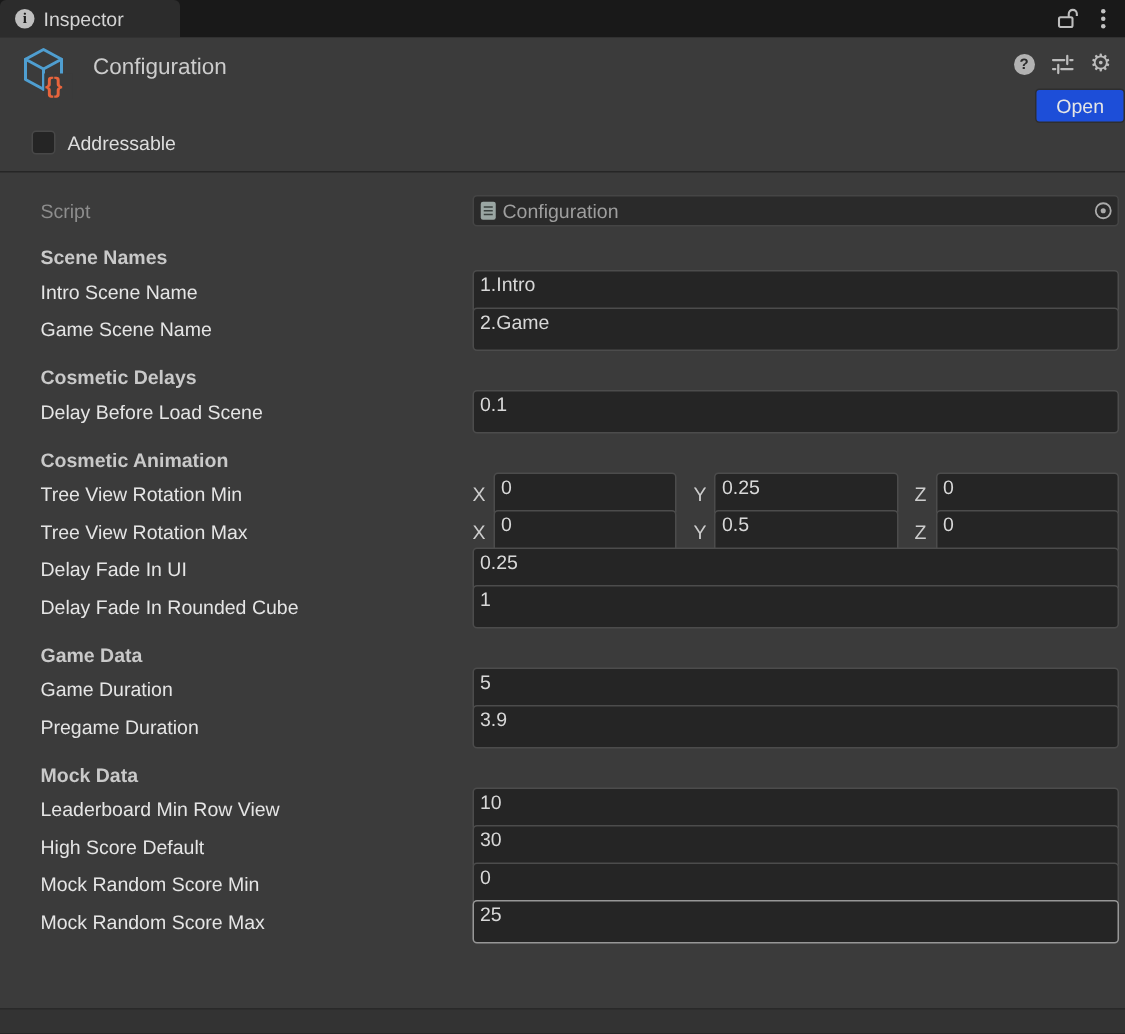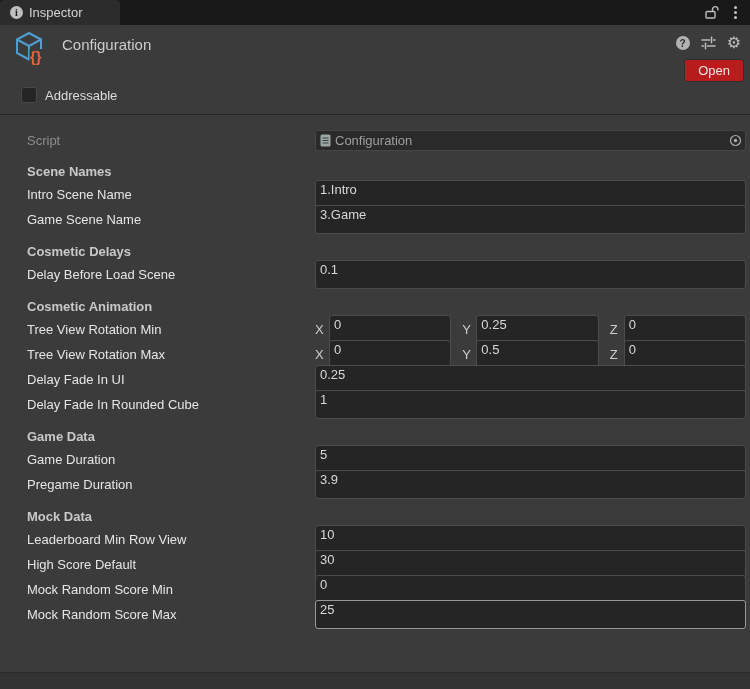--- a/index.html
+++ b/index.html
@@ -28,22 +28,22 @@
   .header{position:relative;height:89px;border-bottom:1px solid #262626;background:#3b3b3b;}
   .so-icon{position:absolute;left:13px;top:5px;width:36px;height:36px;}
   .page-title{position:absolute;left:62px;top:11px;font-size:15px;color:#cccccc;}
   .header-icons{position:absolute;right:9px;top:11px;display:flex;gap:11px;align-items:center;}
   .help-icon{
     width:14px;height:14px;border-radius:50%;background:#b2b2b2;color:#2a2a2a;
     font-weight:bold;font-size:10px;display:flex;align-items:center;justify-content:center;cursor:pointer;
   }
   .gear-icon{color:#bcbcbc;font-size:16px;line-height:14px;cursor:pointer;}
   .open-btn{
-    position:absolute;right:6px;top:34px;height:23px;padding:0 13px;
-    background:#b91c1c;border:1px solid #2e2e2e;border-radius:3px;
+    position:absolute;right:0;top:34px;height:23px;padding:0 13px;
+    background:#1d4ed8;border:1px solid #2e2e2e;border-radius:3px;
     color:#e6e6e6;font-size:13px;font-family:"Liberation Sans",sans-serif;cursor:pointer;
   }
   .addressable{position:absolute;left:21px;top:62px;display:flex;align-items:center;gap:8px;color:#dddddd;}
   .checkbox{
     width:16px;height:16px;background:#252525;border:1px solid #484848;border-radius:3px;
     box-sizing:border-box;cursor:pointer;flex:none;
   }
   
   .script-row{display:flex;align-items:center;height:24px;margin-top:13px;padding:0 4px 0 27px;}
   .label-dim{width:288px;flex:none;color:#8d8d8d;}
@@ -154,21 +154,21 @@
 
   <div>
       <div class="section">
         <div class="section-title">Scene Names</div>
         <div class="row">
           <div class="row-label">Intro Scene Name</div>
           <div class="field">1.Intro</div>
         </div>
         <div class="row">
           <div class="row-label">Game Scene Name</div>
-          <div class="field">3.Game</div>
+          <div class="field">2.Game</div>
         </div>
       </div>
       <div class="section">
         <div class="section-title">Cosmetic Delays</div>
         <div class="row">
           <div class="row-label">Delay Before Load Scene</div>
           <div class="field">0.1</div>
         </div>
       </div>
       <div class="section">

